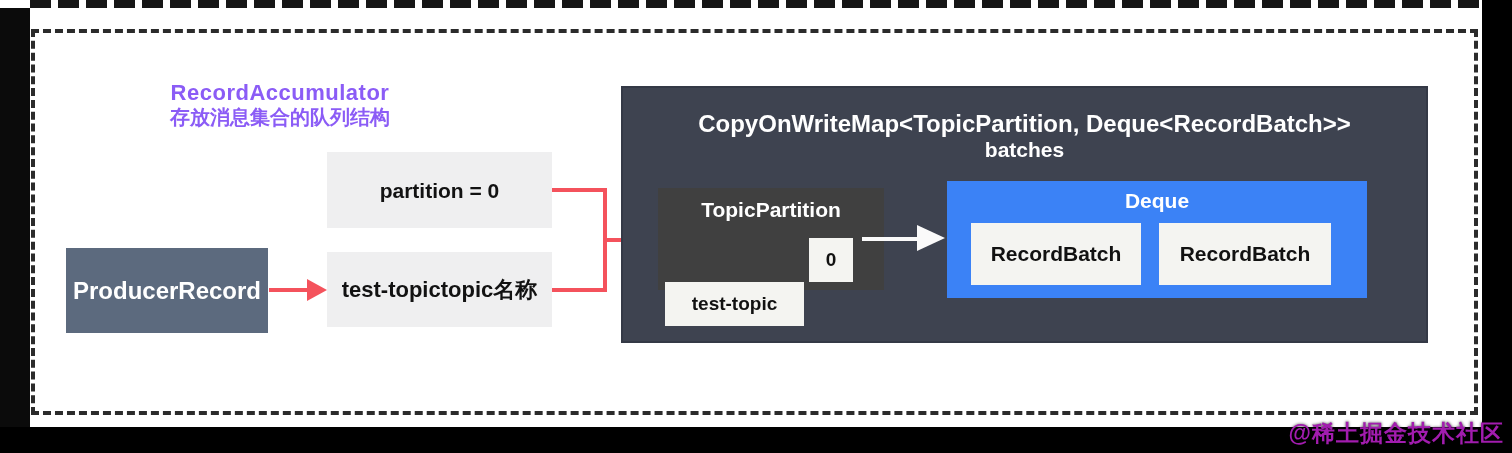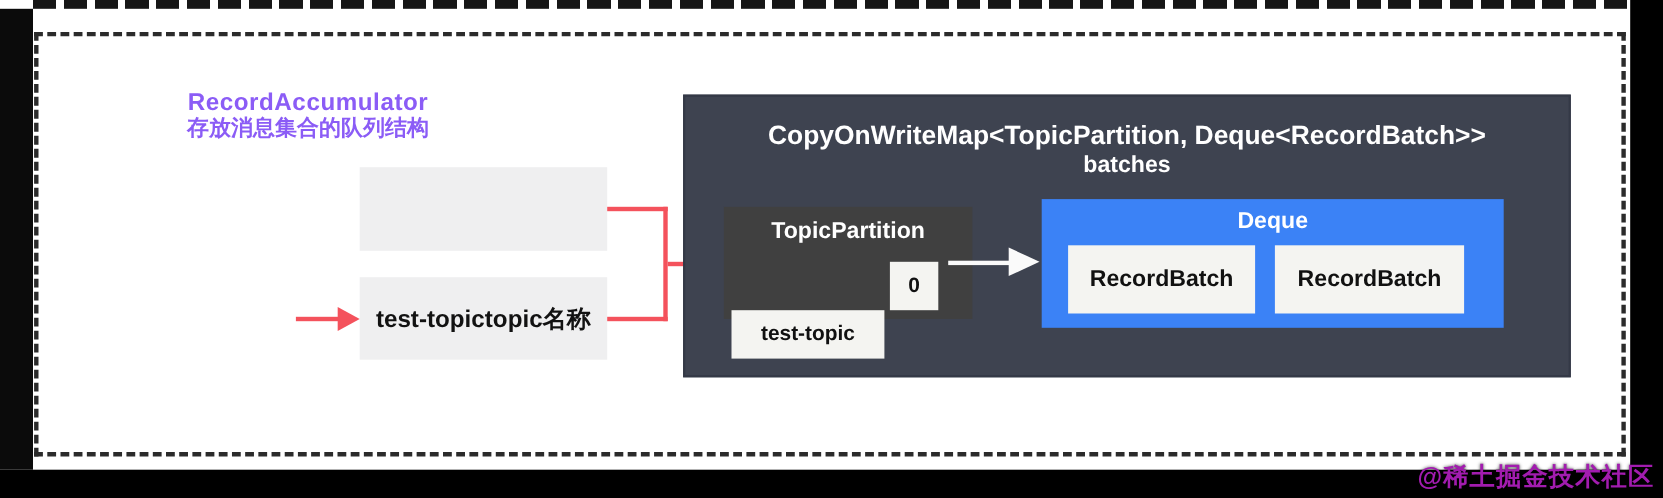--- a/index.html
+++ b/index.html
@@ -139,22 +139,26 @@
   <div class="frame-left"></div>
   <div class="frame-right"></div>
   <div class="frame-bottom"></div>
   <div class="inner-dashed"></div>
 
   <div class="legend">
     <div class="l1">RecordAccumulator</div>
     <div class="l2">存放消息集合的队列结构</div>
   </div>
 
+  <div class="slate-box producer" style="background:#5c6a7e;">
+    <span>ProducerRecord</span>
+  </div>
 
   <div class="note note-partition">
+    <div class="n1">partition = 0</div>
   </div>
   <div class="note note-topic">
     <span>test-topictopic名称</span>
   </div>
 
   <div class="red-line" style="left:269px; top:288px; width:40px; height:4px; background:#f4525c;"></div>
   <div class="red-head" style="left:307px; top:279px; border-left:20px solid #f4525c;"></div>
 
   <div class="red-line" style="left:552px; top:188px; width:55px; height:4px; background:#f4525c;"></div>
   <div class="red-line" style="left:552px; top:288px; width:55px; height:4px; background:#f4525c;"></div>

